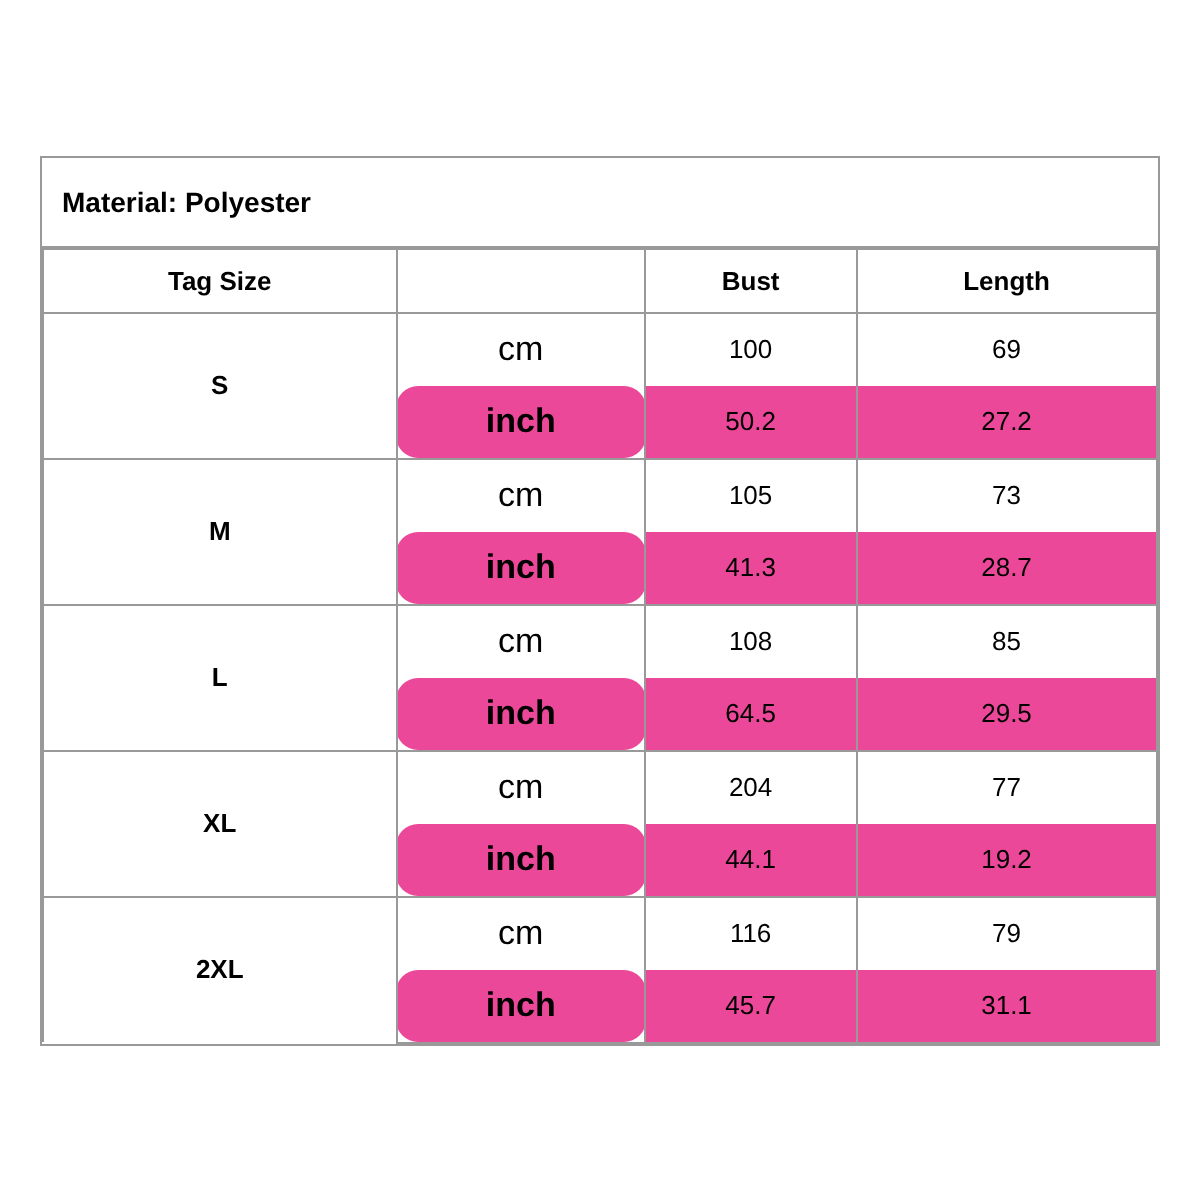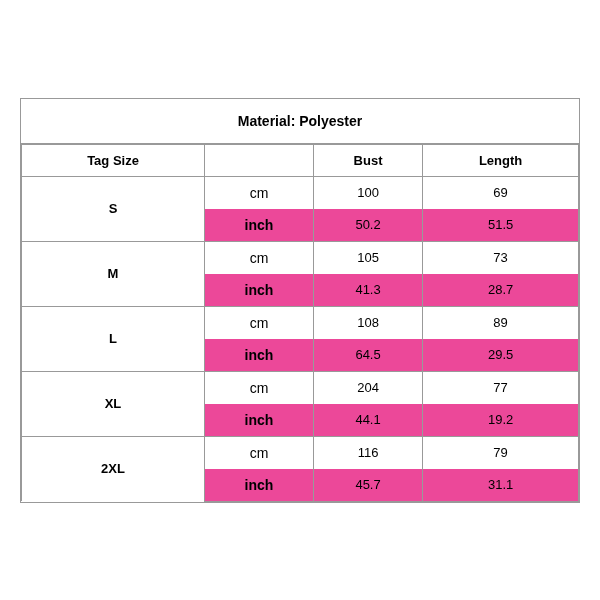--- a/index.html
+++ b/index.html
@@ -18,21 +18,21 @@
       font-family: Arial, sans-serif;
       font-size: 13px;
     }
 
     .container {
       width: 560px;
       border: 1px solid #999;
     }
 
     .title-row {
-      text-align: center;
+      text-align: left;
       padding: 14px 10px;
       font-weight: bold;
       font-size: 14px;
       border-bottom: 1px solid #999;
     }
 
     table {
       width: 100%;
       border-collapse: collapse;
     }
@@ -48,21 +48,22 @@
       font-weight: bold;
       background: #fff;
     }
 
     .tag-size-cell {
       font-weight: bold;
       vertical-align: middle;
     }
 
     .unit-cell {
-      font-size: 14px;
+      font-size: 17px;
+      border-radius: 11px;
     }
 
     .unit-cell.inch {
       font-weight: bold;
     }
 
     .shaded {
       background-color: #ec4899;
     }
 
@@ -91,38 +92,38 @@
     <tbody id="table-body">
     <tr class="size-group">
           <td class="tag-size-cell" rowspan="2">S</td>
           <td class="unit-cell">cm</td>
           <td>100</td>
           <td>69</td>
         </tr>
         <tr class="size-group-bottom">
           <td class="unit-cell inch shaded">inch</td>
           <td class="shaded">50.2</td>
-          <td class="shaded">51.5</td>
+          <td class="shaded">27.2</td>
         </tr>
         <tr class="size-group">
           <td class="tag-size-cell" rowspan="2">M</td>
           <td class="unit-cell">cm</td>
           <td>105</td>
           <td>73</td>
         </tr>
         <tr class="size-group-bottom">
           <td class="unit-cell inch shaded">inch</td>
           <td class="shaded">41.3</td>
           <td class="shaded">28.7</td>
         </tr>
         <tr class="size-group">
           <td class="tag-size-cell" rowspan="2">L</td>
           <td class="unit-cell">cm</td>
           <td>108</td>
-          <td>89</td>
+          <td>85</td>
         </tr>
         <tr class="size-group-bottom">
           <td class="unit-cell inch shaded">inch</td>
           <td class="shaded">64.5</td>
           <td class="shaded">29.5</td>
         </tr>
         <tr class="size-group">
           <td class="tag-size-cell" rowspan="2">XL</td>
           <td class="unit-cell">cm</td>
           <td>204</td>

